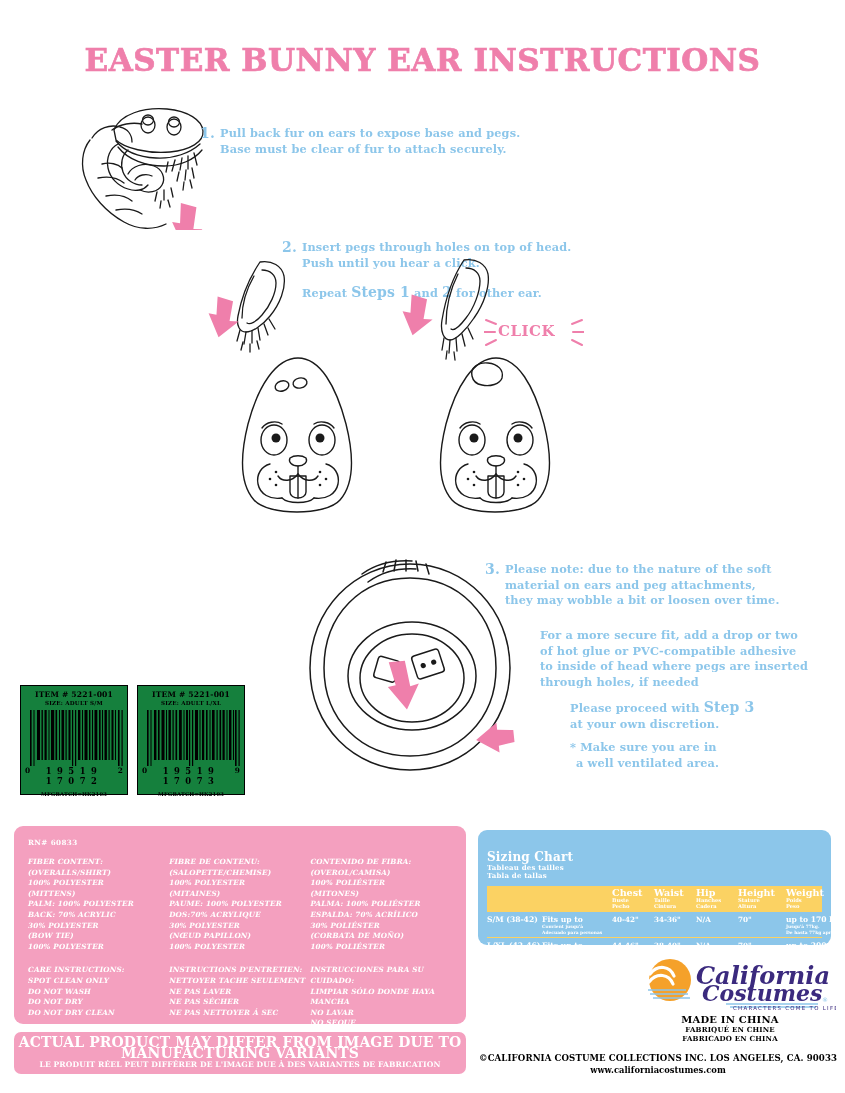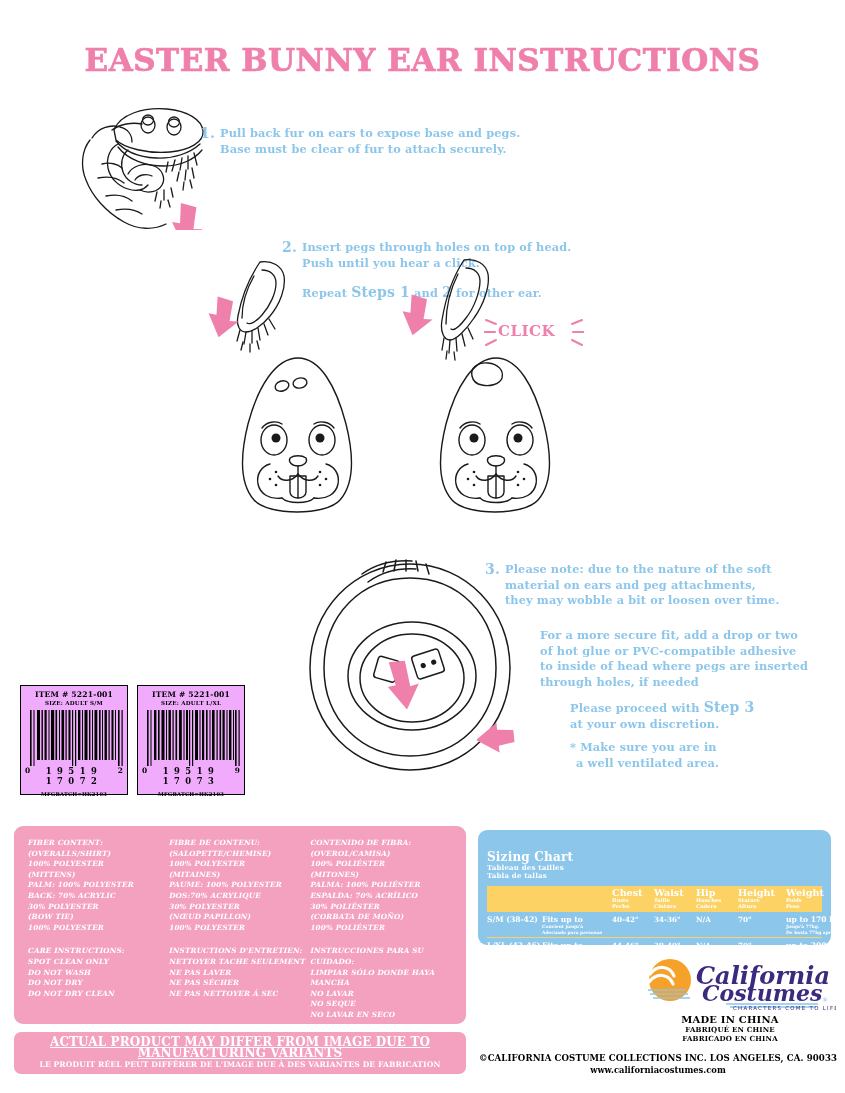--- a/index.html
+++ b/index.html
@@ -57,21 +57,21 @@
     font-size: 15px;
     color: #ef7fab;
     letter-spacing: 0.5px;
   }
 
   
   .barcode-box {
     position: absolute;
     width: 108px; height: 110px;
     border: 1.4px solid #000;
-    background: #f0abfc;
+    background: #15803d;
     padding: 4px 3px 3px;
     text-align: center;
     font-family: "DejaVu Serif", serif;
   }
   .bc-item { font-size: 7.6px; font-weight: bold; letter-spacing: .2px; }
   .bc-size { font-size: 5.6px; font-weight: bold; letter-spacing: .2px; margin-top: 1px; }
   .bars { height: 56px; margin: 4px 4px 0; display: block; }
   .bc-digits {
     display: flex; justify-content: space-between;
     font-size: 7.4px; font-weight: bold; margin: 0 1px;
@@ -106,21 +106,21 @@
     border-radius: 7px;
     color: #fff;
     text-align: center;
     font-family: "DejaVu Serif", serif;
     font-weight: bold;
     font-size: 7.6px;
     line-height: 11px;
     letter-spacing: .1px;
     padding-top: 5px;
   }
-  .disclaimer .l1 { font-size: 12px; text-decoration: underline; }
+  .disclaimer .l1 { font-size: 14px; }
 
   
   .sizing {
     position: absolute;
     left: 478px; top: 830px;
     width: 353px; height: 115px;
     background: #8cc6ea;
     border-radius: 9px;
     padding: 20px 9px;
     color: #fff;
@@ -513,20 +513,21 @@
     </svg>
     <div class="bc-digits">
       <span>0</span>
       <span class="mid">19519 17073</span>
       <span>9</span>
     </div>
     <div class="bc-batch">MFGBATCH=HK2103</div>
   </div>
 
   <div class="pink-panel">
+    <div class="rn">RN# 60833</div>
     <div class="cols">
       <div class="col">
         <div>FIBER CONTENT:</div>
         <div>(OVERALLS/SHIRT)</div>
         <div>100% POLYESTER</div>
         <div>(MITTENS)</div>
         <div>PALM: 100% POLYESTER</div>
         <div>BACK: 70% ACRYLIC</div>
         <div>30% POLYESTER</div>
         <div>(BOW TIE)</div>

